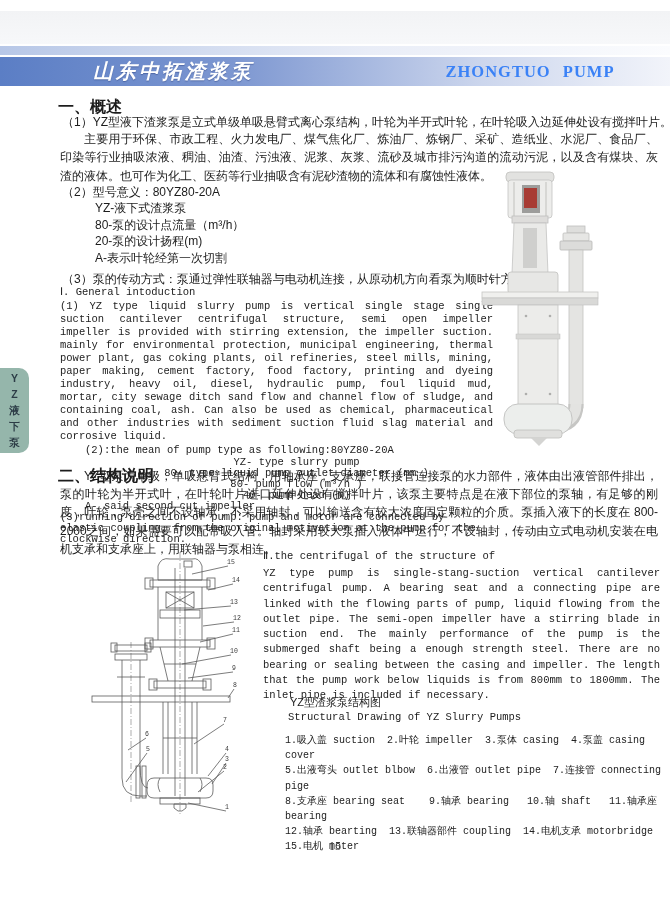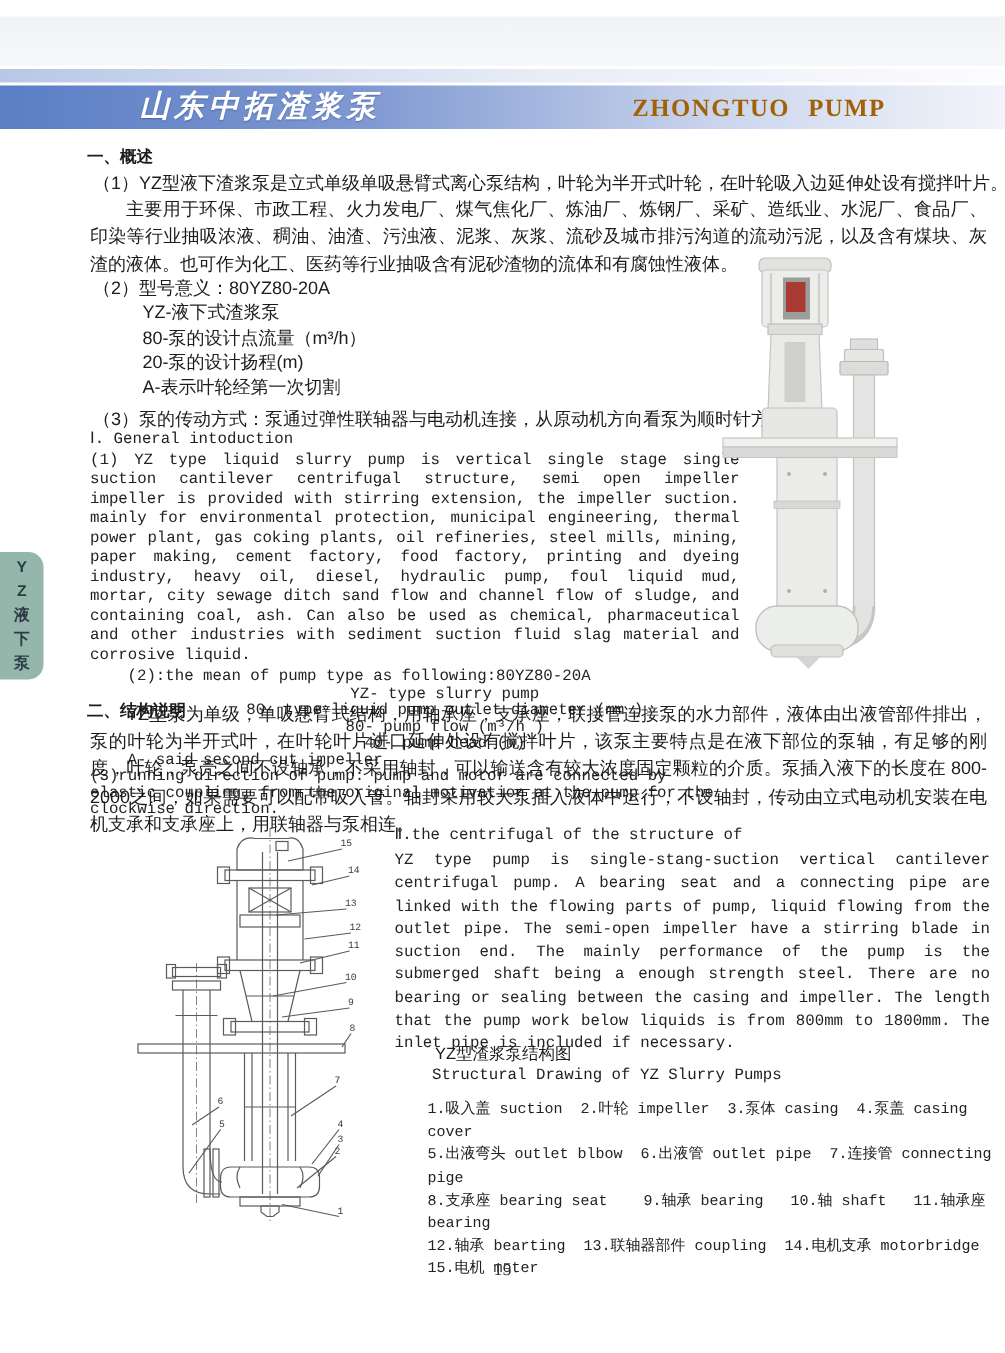--- a/index.html
+++ b/index.html
@@ -6,29 +6,29 @@
   body{width:670px;height:902px;position:relative;overflow:hidden;
        font-family:"Liberation Sans","DejaVu Sans",sans-serif;color:#1c1c1c;}
   .abs{position:absolute;}
   
   .band-gray{left:0;top:11px;width:670px;height:33px;background:linear-gradient(180deg,#f2f3f5,#f7f8fa);}
   .band-stripe{left:0;top:46px;width:670px;height:9px;background:linear-gradient(90deg,#b7c7e7,#e9edf7 55%,#fbfcfe);}
   .band-main{left:0;top:57px;width:670px;height:29px;
              background:linear-gradient(90deg,#5b7ec5 0%,#7d97d1 35%,#ccd6ed 72%,#f2f4fa 100%);}
   .brand-cn{left:93px;top:57px;height:29px;line-height:29px;font-size:20px;font-weight:bold;
             font-style:italic;color:#ffffff;letter-spacing:3px;text-shadow:0 1px 1px rgba(40,60,120,.45);}
-  .brand-en{left:406px;top:57px;width:200px;height:29px;line-height:29px;text-align:center;
+  .brand-en{left:430px;top:57px;width:200px;height:29px;line-height:29px;text-align:center;
             font-family:"Liberation Serif","DejaVu Serif",serif;font-weight:bold;font-size:16.5px;
-            letter-spacing:1px;word-spacing:7px;color:#a16207;}
+            letter-spacing:1px;word-spacing:7px;color:#3b82f6;}
   
   .side-tab{left:0;top:368px;width:29px;height:85px;background:#95b6ab;border-radius:0 10px 10px 0;
             display:flex;flex-direction:column;align-items:center;justify-content:center;gap:1px;}
   .side-tab span{font-size:10.5px;font-weight:bold;color:#2c3c46;line-height:15px;}
   
-  .cn-h{font-size:11px;font-weight:bold;}
+  .cn-h{font-size:16px;font-weight:bold;}
   .cn{font-size:12px;line-height:18.3px;}
   .just{text-align:justify;text-justify:inter-ideograph;}
   .ind{text-indent:2em;}
   .nowrap{white-space:nowrap;}
   
   .en{font-family:"Liberation Mono","DejaVu Sans Mono",monospace;font-size:10.5px;color:#222;}
   .en-t{font-size:10.5px;}
   .en-para{line-height:13px;text-align:justify;margin-top:2px;}
   .en2-para{line-height:15.3px;text-align:justify;margin-top:4px;}
   .en-items{padding-left:40px;line-height:11px;margin-top:1px;text-align:center;}

